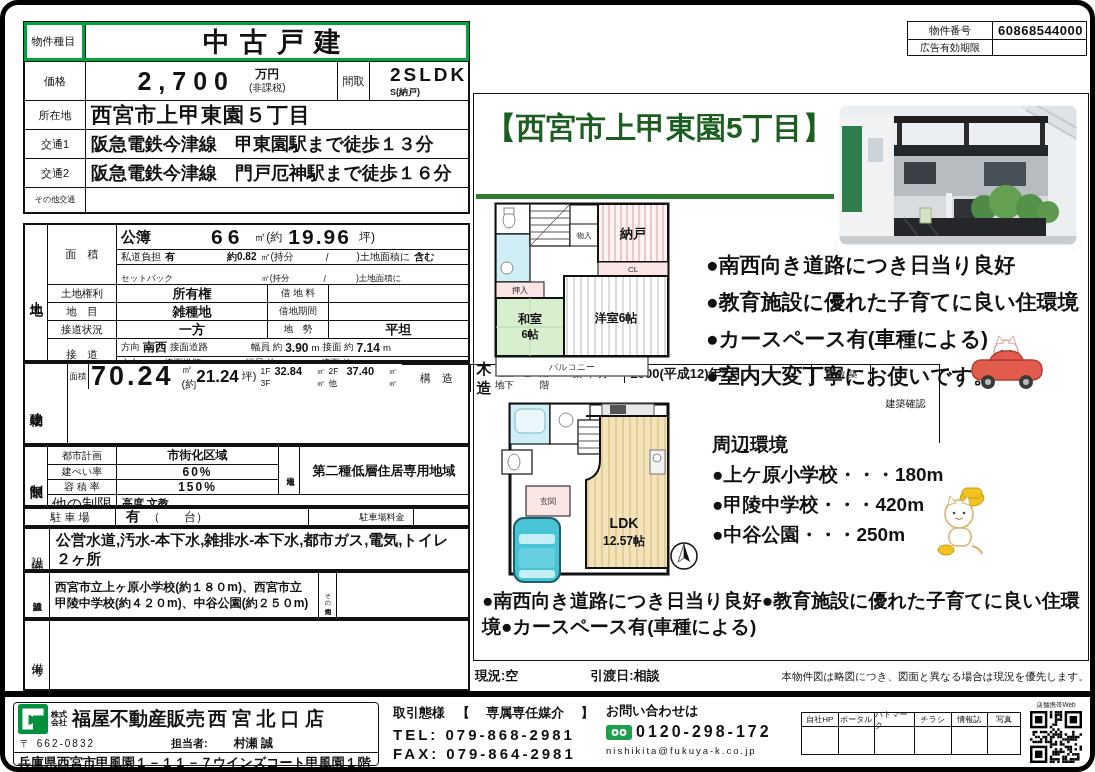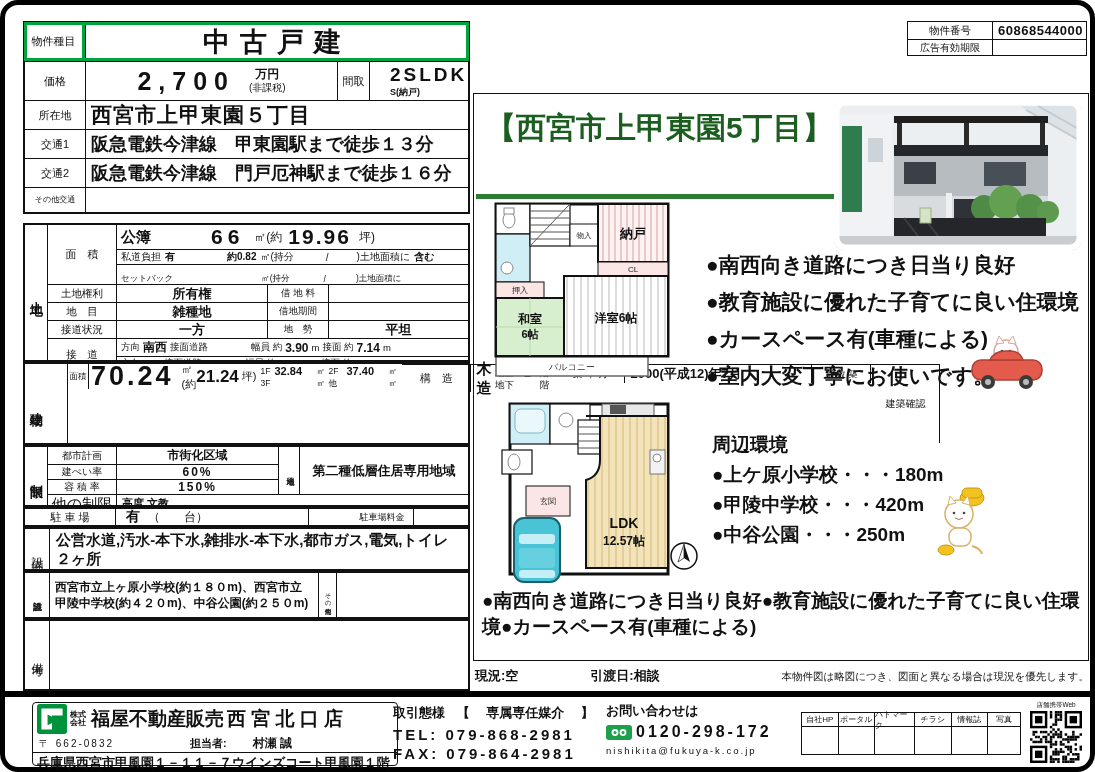--- a/index.html
+++ b/index.html
@@ -439,21 +439,21 @@
     <span style="font-size:13px;font-weight:bold;">現況: </span>
     <span style="font-size:13px;font-weight:bold;">空</span>
     <span style="font-size:13px;font-weight:bold;margin-left:72px;">引渡日: </span>
     <span style="font-size:13px;font-weight:bold;">相談</span>
     <span style="flex:1;"></span>
     <span style="font-size:10.5px;">本物件図は略図につき、図面と異なる場合は現況を優先します。</span>
   </div>
 
   <div class="abs" style="left:0;top:686px;width:1095px;height:6px;background:#000;"></div>
 
-  <div class="abs" style="left:27px;top:697px;width:366px;height:64px;border:1.5px solid #111;border-radius:4px;display:flex;flex-direction:column;">
+  <div class="abs" style="left:8px;top:697px;width:366px;height:64px;border:1.5px solid #111;border-radius:4px;display:flex;flex-direction:column;">
     <div style="flex:1;display:flex;align-items:center;padding:1px 4px;gap:3px;">
       <svg width="30" height="30" viewBox="0 0 34 34" xmlns="http://www.w3.org/2000/svg">
         <rect width="34" height="34" rx="3" fill="#00913c"></rect>
         <polygon points="5,5 29,5 29,13 17,13 17,29 5,29" fill="#fff"></polygon>
         <polygon points="12,12 24,18 12,24" fill="#00913c"></polygon>
       </svg>
       <span style="font-size:8px;line-height:1.05;width:18px;font-weight:bold;">株式会社</span>
       <span style="font-size:19px;font-weight:bold;white-space:nowrap;">福屋不動産販売</span>
       <span style="font-size:19px;font-weight:bold;white-space:nowrap;">西 宮 北 口 店</span>
     </div>

